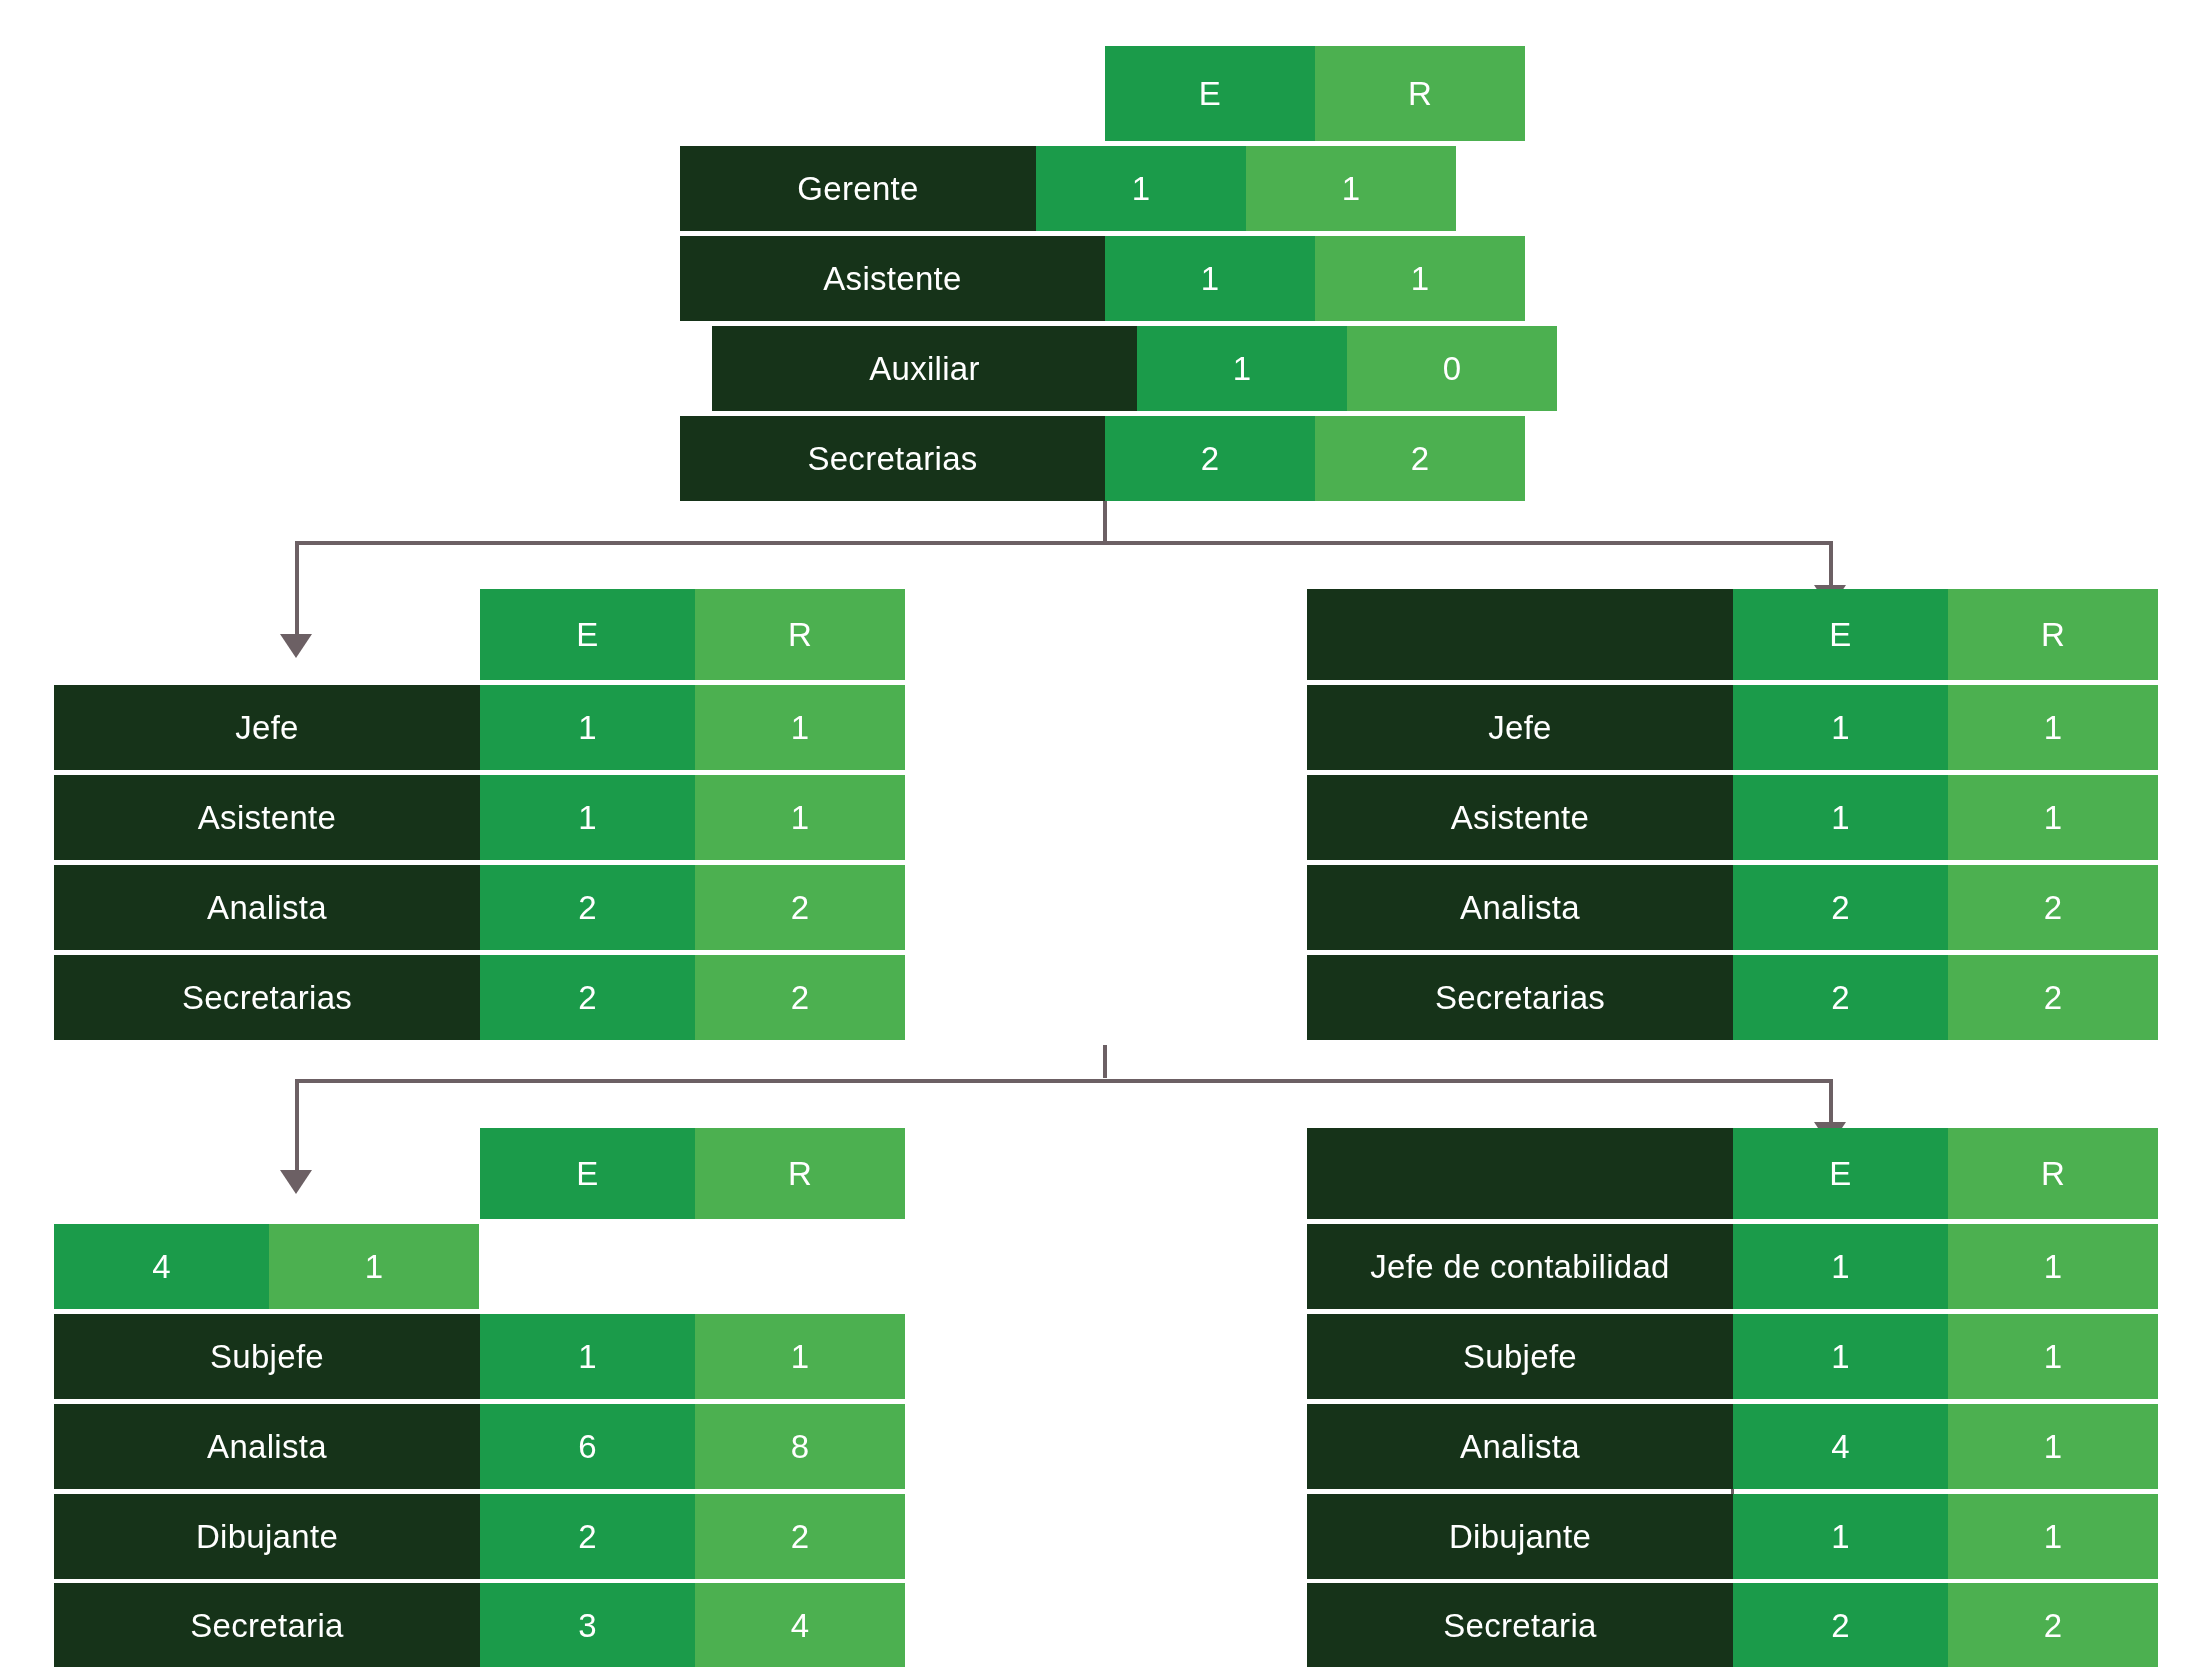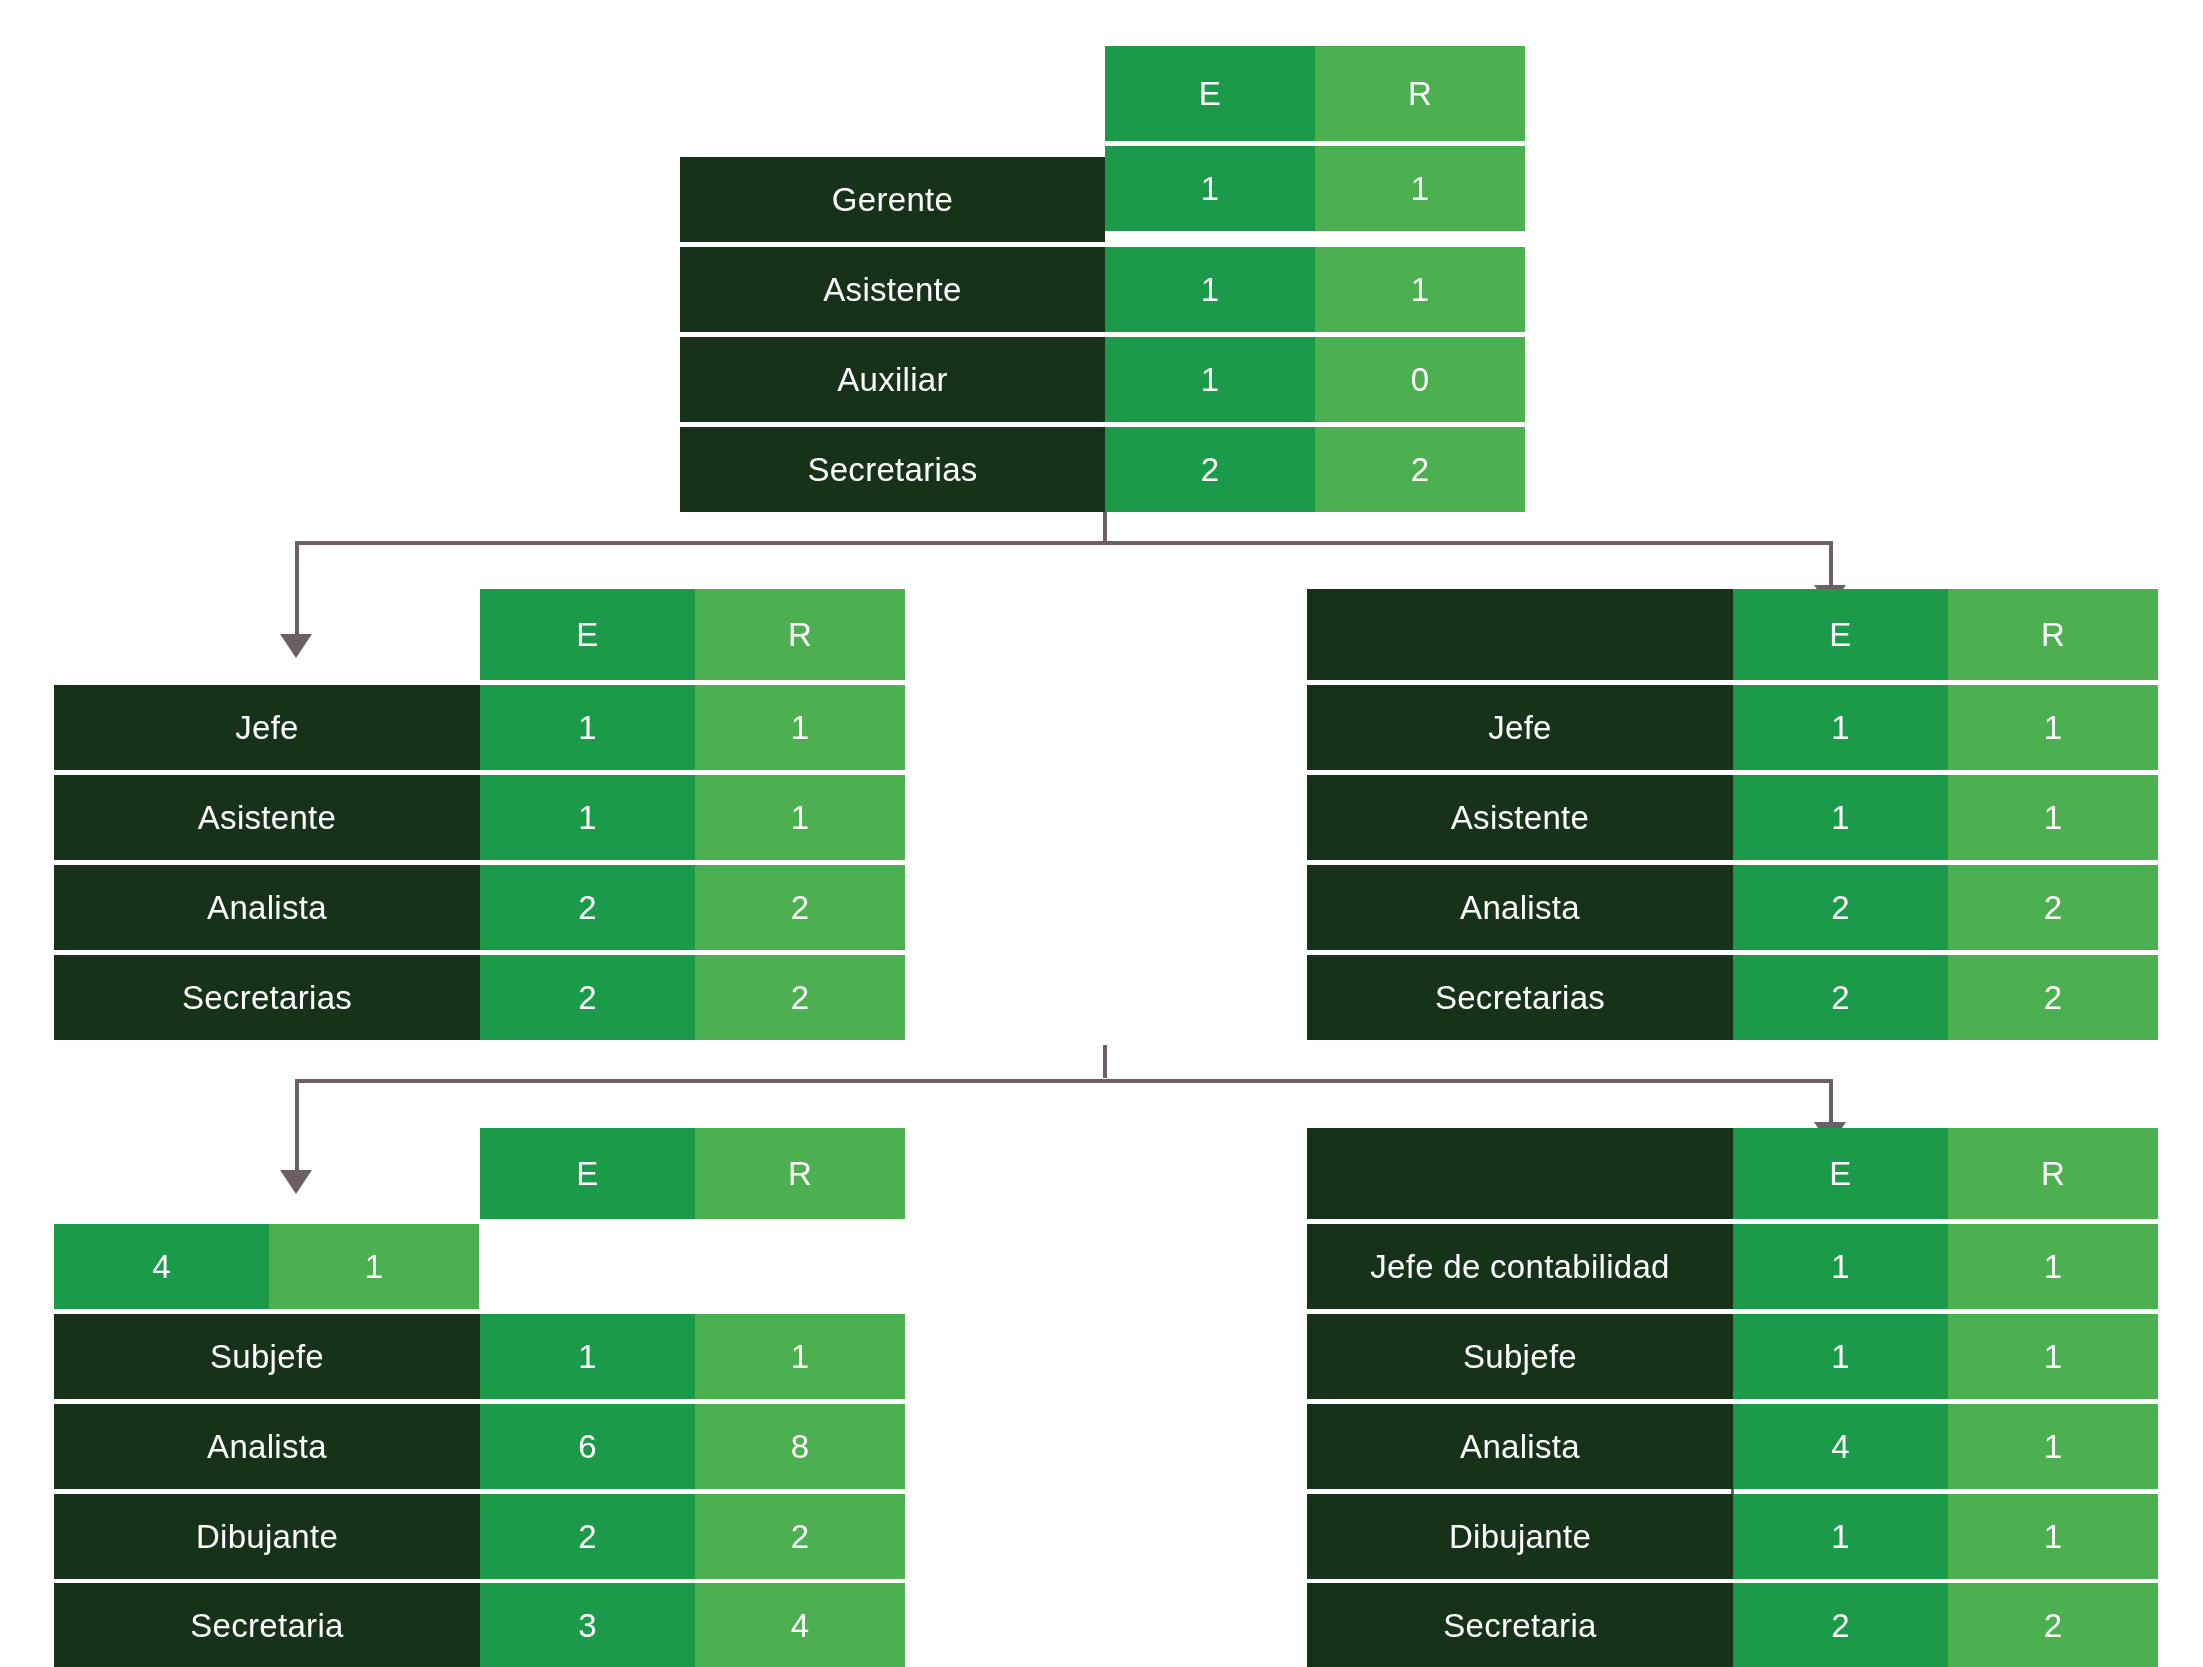--- a/index.html
+++ b/index.html
@@ -100,31 +100,31 @@
   <div class="conn conn-v" style="left:1731px; top:1453px; height:88px; width:2.9px;"></div>
   <div class="arrow-down small" style="left:1724px; top:1534px;"></div>
 
   <div class="tbl" style="left:680px; top:46px;">
     <div class="trow hdr">
       <div class="cell c-label spacer" style="width:425px; height:95px;"></div>
       <div class="cell c-e" style="width:210px; height:95px;">E</div>
       <div class="cell c-r" style="width:210px; height:95px;">R</div>
     </div>
     <div class="trow">
-      <div class="cell c-label" style="width:425px; height:85px;margin-top:11px;">Gerente</div>
+      <div class="cell c-label" style="width:356px; height:85px;">Gerente</div>
       <div class="cell c-e" style="width:210px; height:85px;">1</div>
       <div class="cell c-r" style="width:210px; height:85px;">1</div>
     </div>
     <div class="trow">
       <div class="cell c-label" style="width:425px; height:85px;">Asistente</div>
       <div class="cell c-e" style="width:210px; height:85px;">1</div>
       <div class="cell c-r" style="width:210px; height:85px;">1</div>
     </div>
     <div class="trow">
-      <div class="cell c-label" style="width:425px; height:85px;">Auxiliar</div>
+      <div class="cell c-label" style="width:425px; height:85px;margin-left:32px;">Auxiliar</div>
       <div class="cell c-e" style="width:210px; height:85px;">1</div>
       <div class="cell c-r" style="width:210px; height:85px;">0</div>
     </div>
     <div class="trow">
       <div class="cell c-label" style="width:425px; height:85px;">Secretarias</div>
       <div class="cell c-e" style="width:210px; height:85px;">2</div>
       <div class="cell c-r" style="width:210px; height:85px;">2</div>
     </div>
   </div>
 

